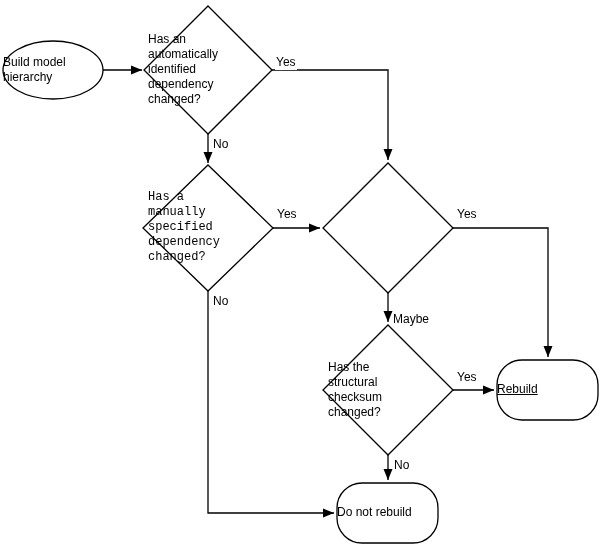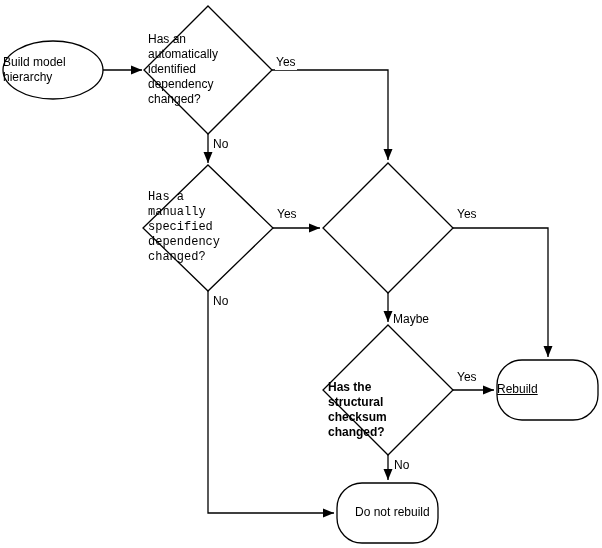--- a/index.html
+++ b/index.html
@@ -82,26 +82,26 @@
   <div class="label node-label" style="left:148px; top:32px; width:120px;">Has an
 automatically
 identified
 dependency
 changed?</div>
   <div class="label node-label" style="left:148px; top:190px; width:120px;font-family:Liberation Mono, monospace;">Has a
 manually
 specified
 dependency
 changed?</div>
-  <div class="label node-label" style="left:328px; top:380px; width:120px;font-weight:bold;">Has the
+  <div class="label node-label" style="left:328px; top:360px; width:120px;">Has the
 structural
 checksum
 changed?</div>
   <div class="label node-label" style="left:497px; top:382px; width:114px;text-decoration:underline;">Rebuild</div>
-  <div class="label node-label" style="left:337px; top:505px; width:79px;padding-left:18px;">Do not rebuild</div>
+  <div class="label node-label" style="left:337px; top:505px; width:79px;">Do not rebuild</div>
 
   <div class="label edge-label" style="left:275px; top:55px;">Yes</div>
   <div class="label edge-label" style="left:212px; top:137px;">No</div>
   <div class="label edge-label" style="left:276px; top:207px;">Yes</div>
   <div class="label edge-label" style="left:212px; top:294px;">No</div>
   <div class="label edge-label" style="left:456px; top:207px;">Yes</div>
   <div class="label edge-label" style="left:392px; top:296px;margin-top:16px;">Maybe</div>
   <div class="label edge-label" style="left:456px; top:370px;">Yes</div>
   <div class="label edge-label" style="left:393px; top:458px;">No</div>
 

